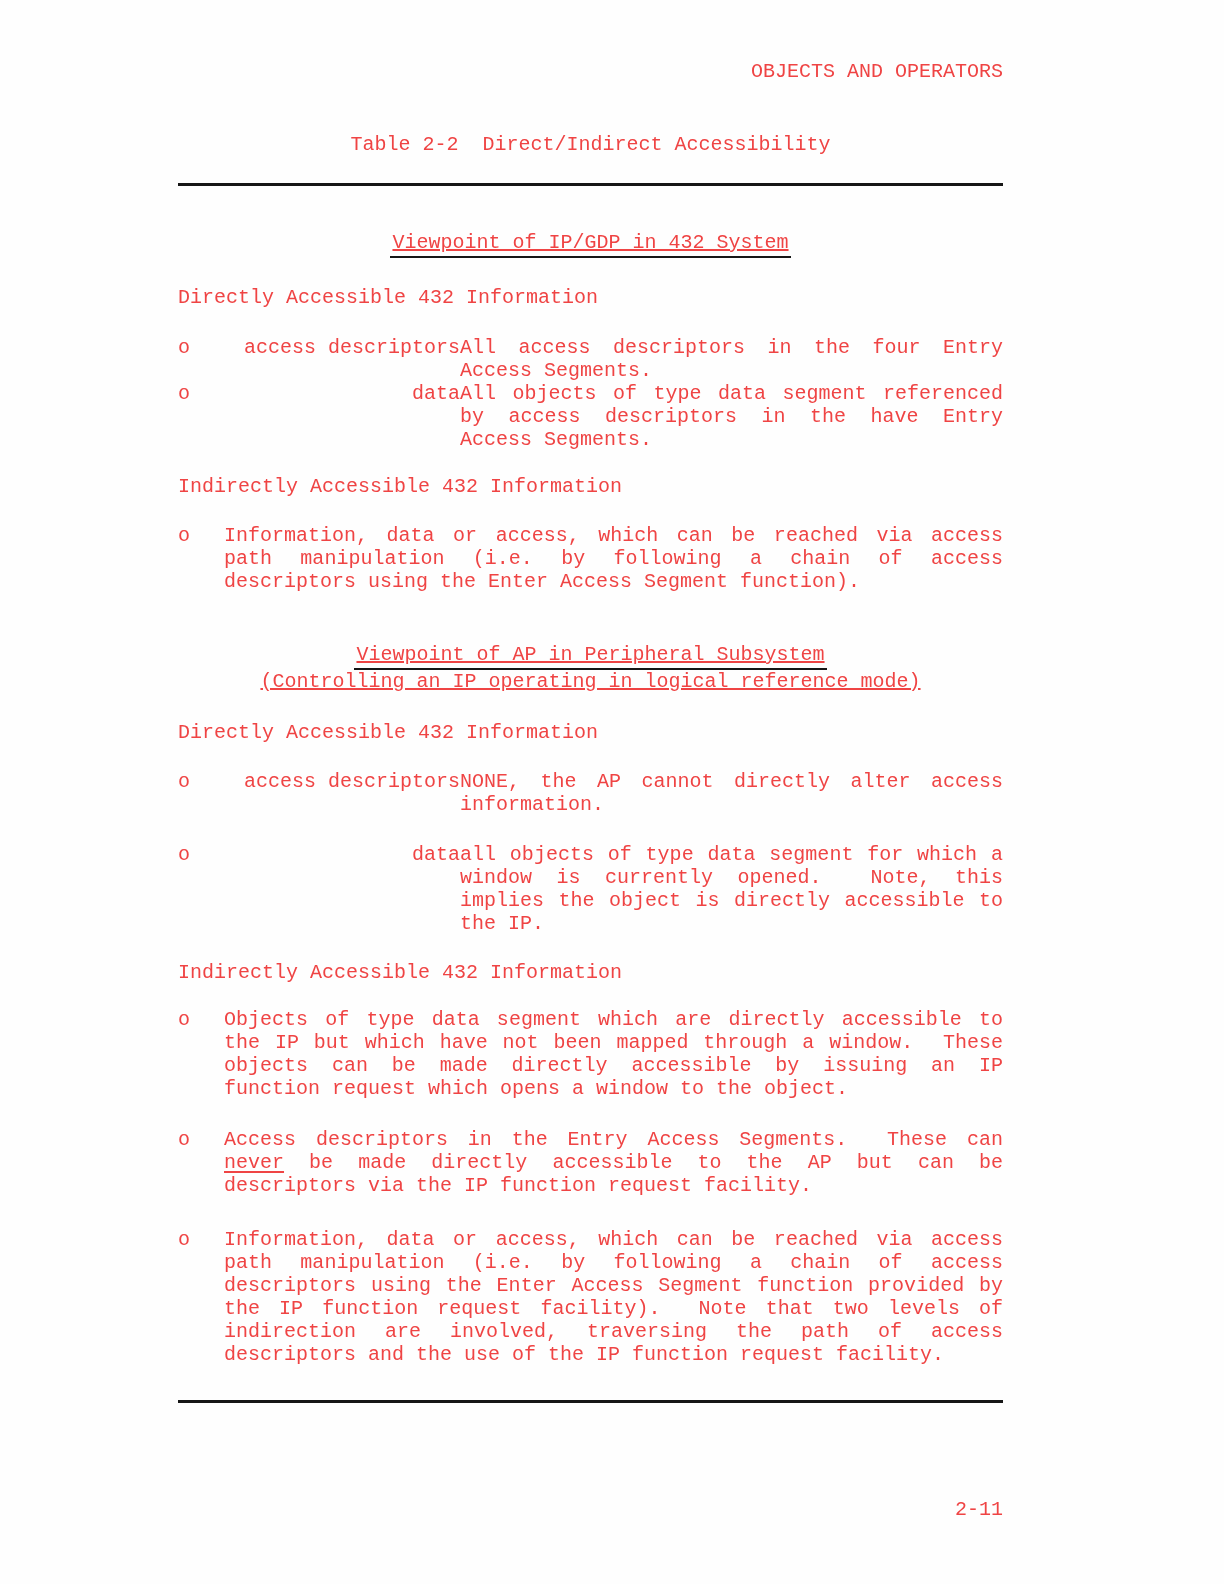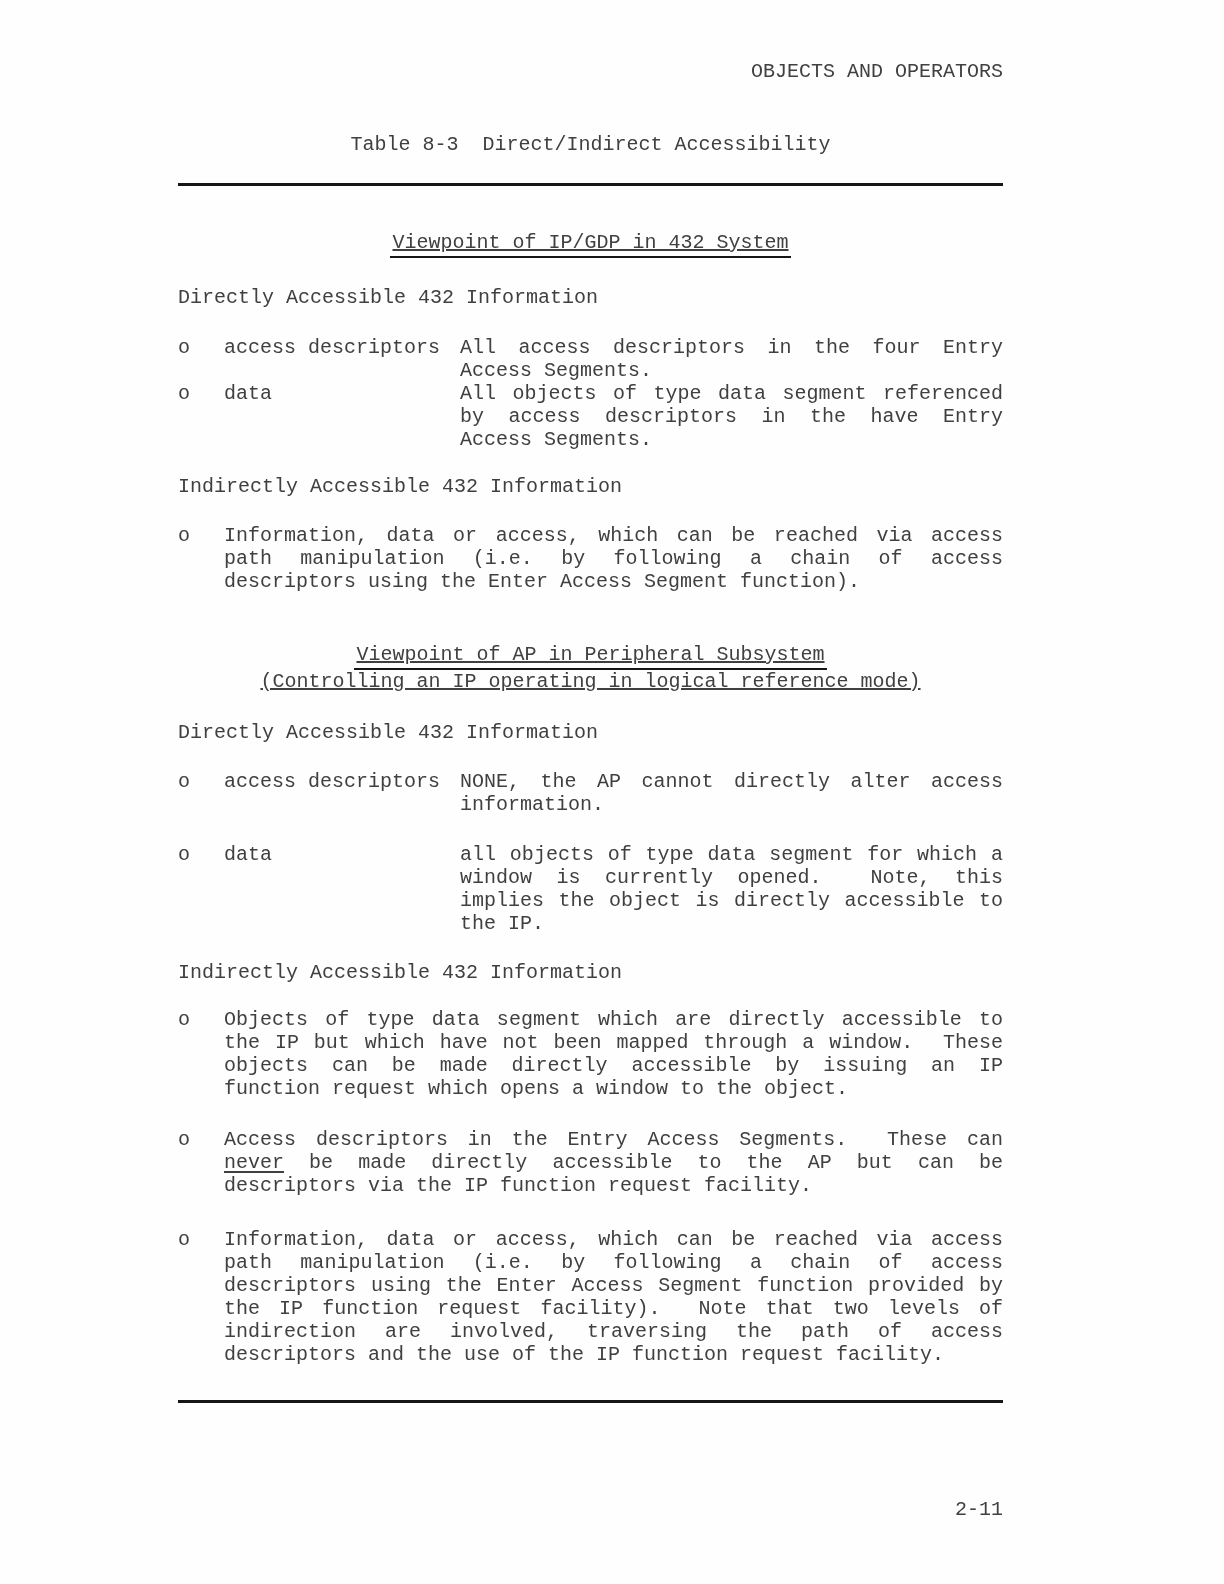--- a/index.html
+++ b/index.html
@@ -2,21 +2,21 @@
 <html><head>
 <meta charset="utf-8">
 <style>
   html, body { margin: 0; padding: 0; background: #e8e8e8; }
   .page {
     position: relative;
     width: 1224px;
     height: 1584px;
     margin: 0 auto;
     background: #fefefe;
-    color: #404040;
+    color: #ef4444;
     font-family: "Liberation Mono", "DejaVu Sans Mono", monospace;
     font-size: 20px;
     line-height: 23px;
     box-sizing: border-box;
     padding: 0 221px 0 178px;
     overflow: hidden;
   }
   .hdr {
     margin-top: 60px;
     text-align: right;
@@ -48,21 +48,21 @@
     white-space: pre;
     text-decoration: underline;
   }
   .group-label { white-space: pre; }
   .item {
     display: grid;
   }
   .item-full { grid-template-columns: 46px 1fr; }
   .item-term { grid-template-columns: 46px 236px 1fr; }
   .marker { white-space: pre; }
-  .term   { white-space: pre; }
+  .term   { white-space: pre; text-align: right; }
   .txt {
     text-align: justify;
     text-justify: inter-word;
     white-space: pre-wrap;
   }
   .uw {
     text-decoration: underline;
     text-decoration-thickness: 2px;
     text-underline-offset: 3px;
   }
@@ -80,21 +80,21 @@
   .mt45 { margin-top: 45px; }
   .mt50 { margin-top: 50px; }
 </style>
 </head>
 <body>
 
 <div class="page">
 
   <div class="hdr">OBJECTS AND OPERATORS</div>
 
-  <div class="title">Table 8-3  Direct/Indirect Accessibility</div>
+  <div class="title">Table 2-2  Direct/Indirect Accessibility</div>
 
   <div class="rule rule-top"></div>
 
   <div class="sec-heading mt45">
     <span class="u">Viewpoint of IP/GDP in 432 System</span>
   </div>
 
   <div class="group-label mt23">Directly Accessible 432 Information</div>
 
   <div class="item item-term mt27">

